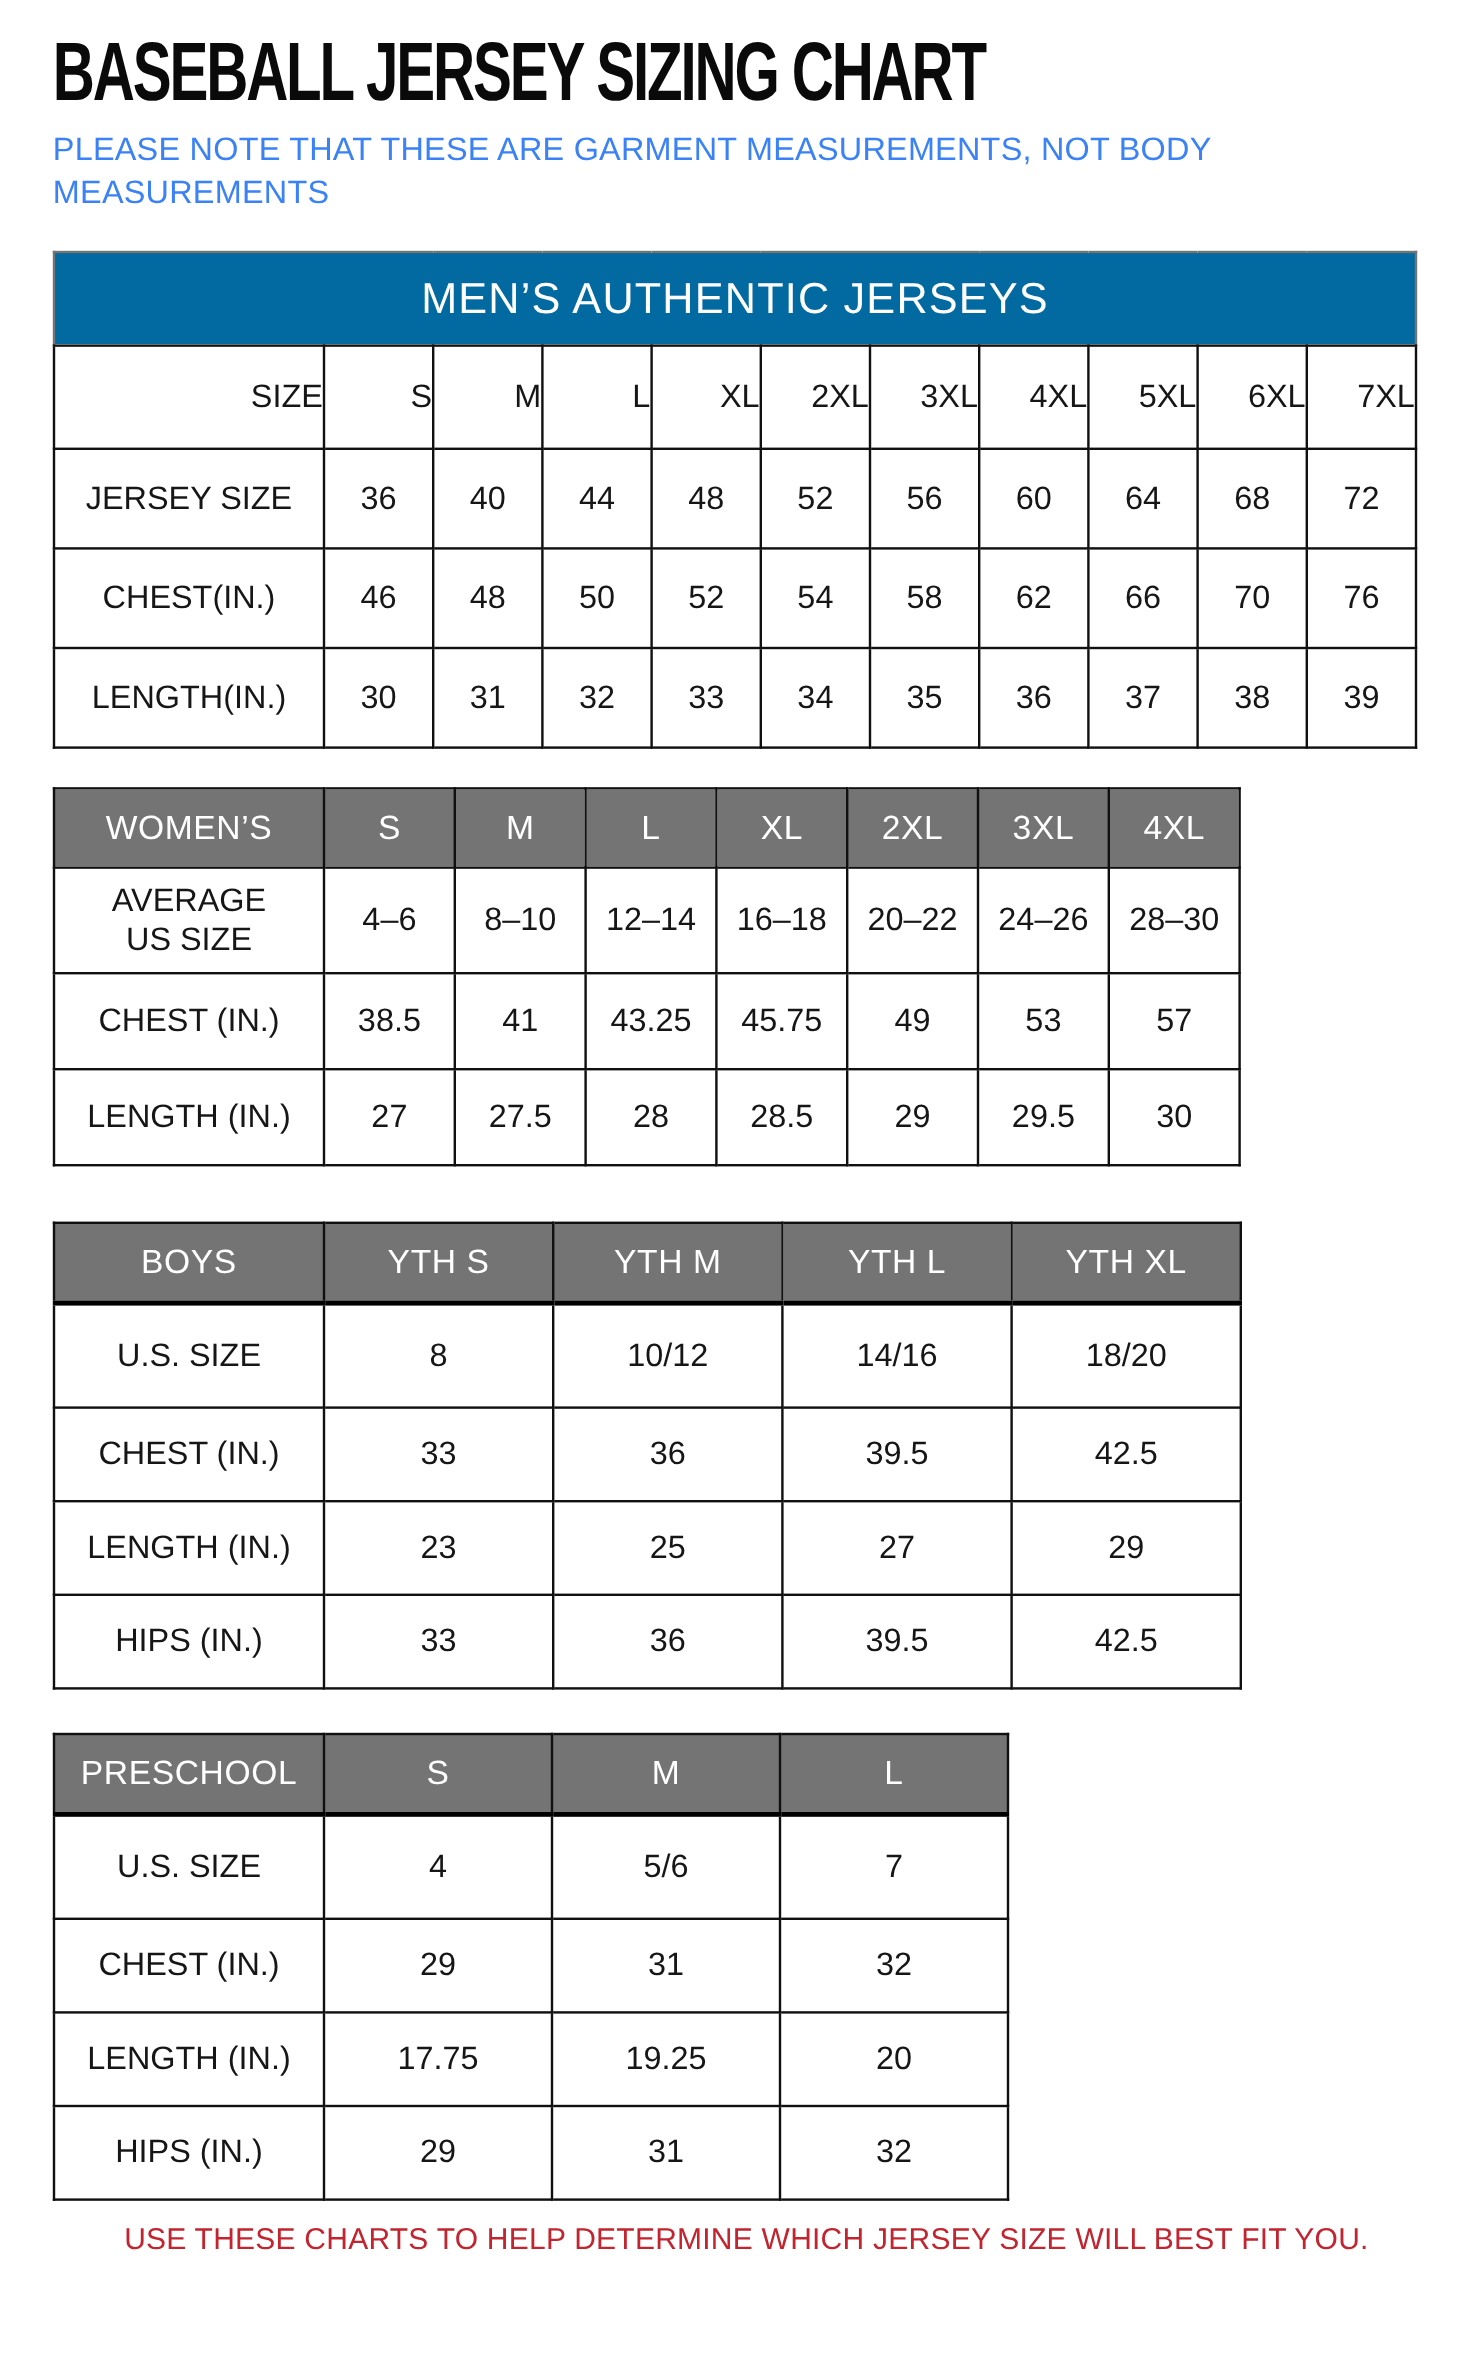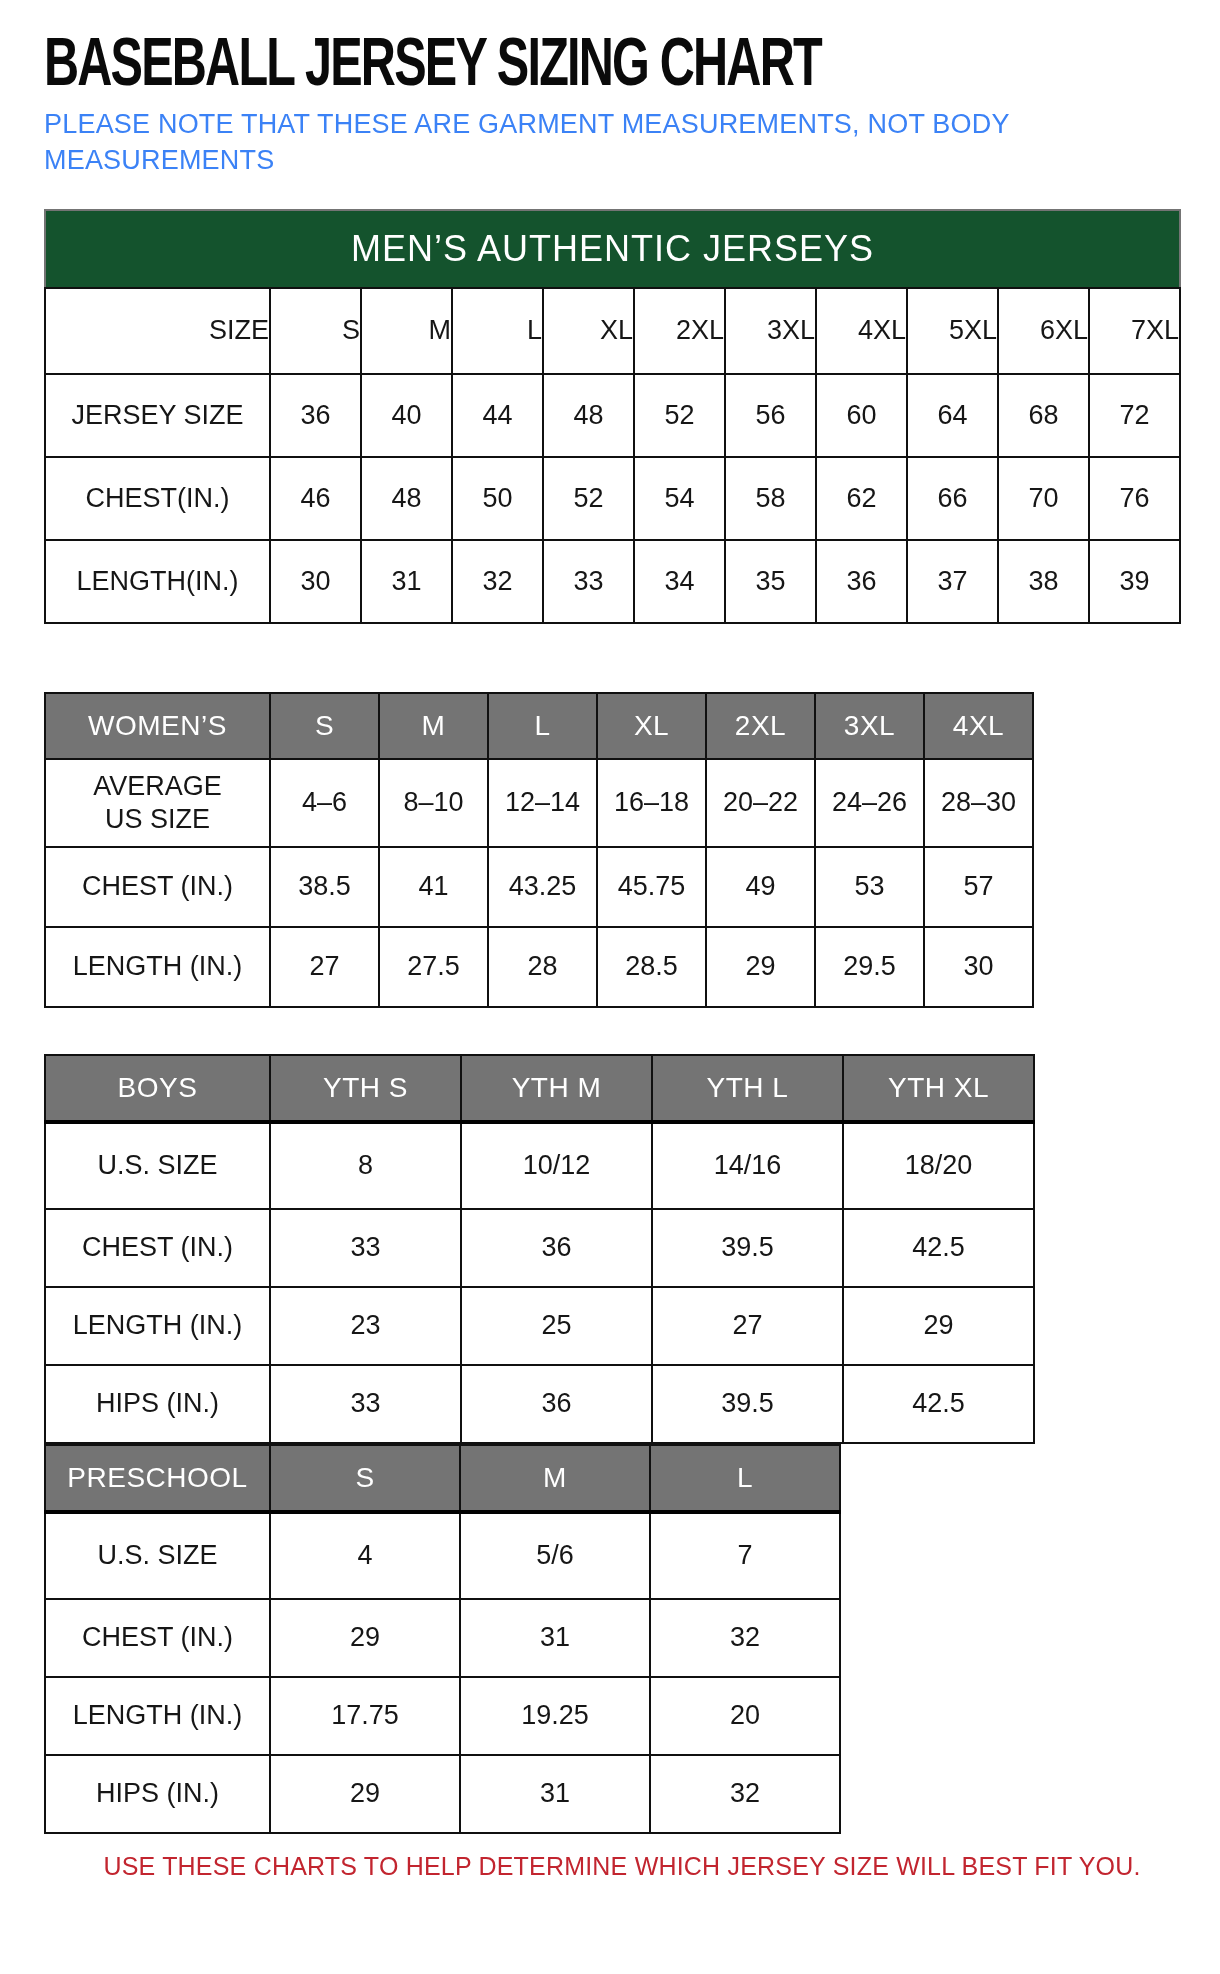--- a/index.html
+++ b/index.html
@@ -19,44 +19,44 @@
     margin-top:18px;color:#c2252f;font-size:25px;letter-spacing:0.2px;white-space:nowrap;text-align:center;
   }
 
   table{border-collapse:collapse;table-layout:fixed;}
   td,th{
     border:2px solid #101010;text-align:center;vertical-align:middle;
     font-size:27px;font-weight:400;color:#161616;padding:0;
     overflow:hidden;
   }
   .banner{
-    background:#14532d;color:#ffffff;font-size:36px;letter-spacing:1px;
+    background:#0369a1;color:#ffffff;font-size:36px;letter-spacing:1px;
     border:2px solid #747474;border-bottom:2px solid #101010;height:76px;font-weight:400;
   }
   .ghead{
     background:#747474;color:#ffffff;font-size:28px;font-weight:400;letter-spacing:0.5px;
   }
   .thickb .ghead{border-bottom:4px solid #000;}
 
   .t-mens{width:1134px;margin-top:30px;}
   .t-mens .r0 td{height:84px;text-align:right;}
   .t-mens .r td{height:81px;}
 
-  .t-womens{width:988px;margin-top:68px;}
+  .t-womens{width:988px;margin-top:32px;}
   .t-womens .ghead{height:64px;}
   .t-womens .r0 td{height:86px;}
   .t-womens .r td{height:78px;}
   .two-line span{display:inline-block;max-width:135px;line-height:1.2;}
 
   .t-boys{width:989px;margin-top:46px;}
   .t-boys .ghead{height:64px;}
   .t-boys .r0 td{height:84px;}
   .t-boys .r td{height:76px;}
 
-  .t-pre{width:795px;}
+  .t-pre{width:795px;margin-top:36px;}
   .t-pre .ghead{height:64px;}
   .t-pre .r0 td{height:84px;}
   .t-pre .r td{height:76px;}
 
   col.c-label{width:225px;}
   .t-mens col.c-v{width:91px;}
   .t-womens col.c-v{width:109px;}
   .t-boys col.c-v{width:191px;}
   .t-pre col.c-v{width:190px;}
 </style>

